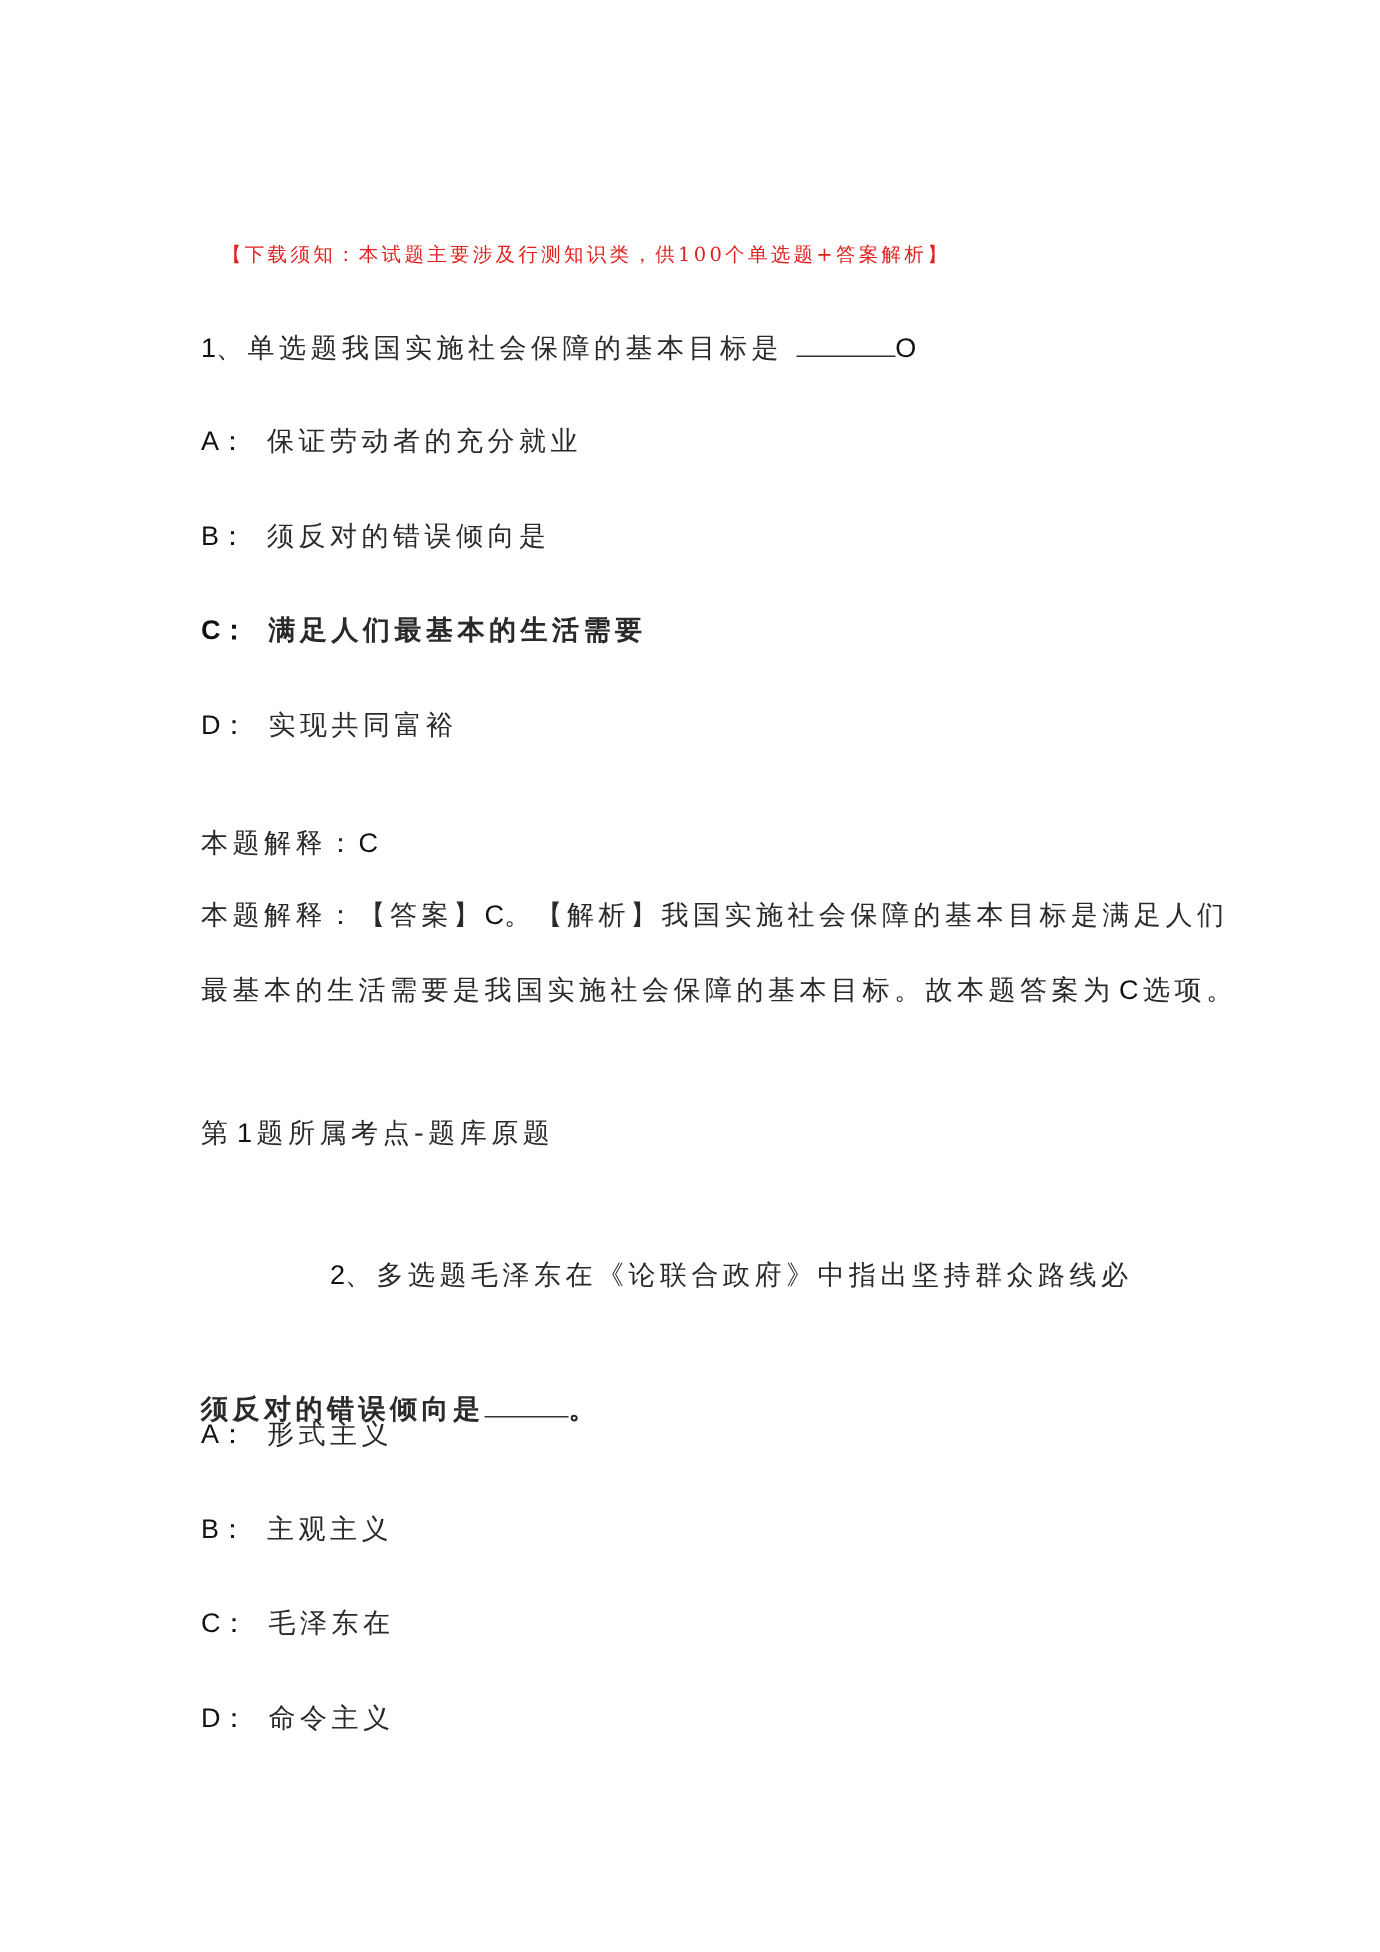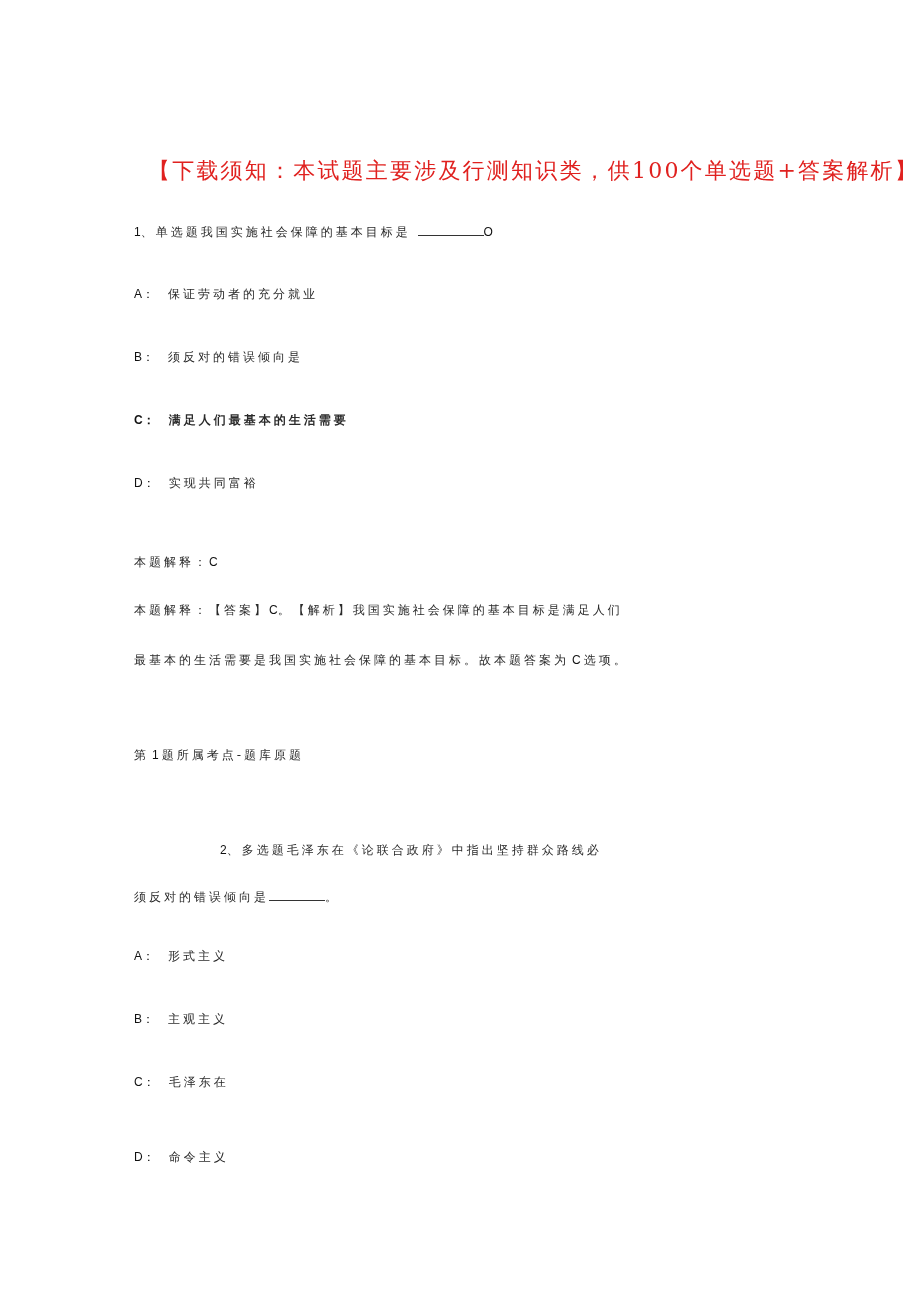--- a/index.html
+++ b/index.html
@@ -11,30 +11,30 @@
       width: 920px;
       height: 1301px;
       position: relative;
       overflow: hidden;
       font-family: "DejaVu Sans", "Liberation Sans", sans-serif;
       color: #222222;
     }
     .line {
       position: absolute;
       left: 134px;
-      font-size: 12px;
+      font-size: 18px;
       line-height: 24px;
       letter-spacing: 3px;
       white-space: nowrap;
       color: #2a2a2a;
     }
     .notice {
       left: 148px;
       color: #e0211f;
-      font-size: 22px;
+      font-size: 13px;
       letter-spacing: 2.2px;
       font-family: "DejaVu Serif", "Liberation Serif", serif;
     }
     .latin {
       font-family: "Liberation Sans", sans-serif;
       letter-spacing: 0;
       color: #111111;
     }
     .opt-label {
       font-family: "Liberation Sans", sans-serif;
@@ -86,30 +86,30 @@
     <span>最基本的生活需要是我国实施社会保障的基本目标。故本题答案为</span><span class="latin" style="margin:0 3px;">C</span><span>选项。</span>
   </div>
 
   <div class="line" style="top:743px;">
     <span>第</span><span class="latin" style="margin:0 3px;">1</span><span>题所属考点-题库原题</span>
   </div>
 
   <div class="line indent" style="top:838px;">
     <span class="latin">2</span><span>、</span><span>多选题</span><span>毛泽东在《论联合政府》中指出坚持群众路线必</span>
   </div>
-  <div class="line" style="top:885px;">
+  <div class="line" style="top:928px;font-weight:bold;">
     <span>须反对的错误倾向是</span><span class="blank" style="width:56px;"></span><span>。</span>
   </div>
 
   <div class="line" style="top:944px;">
     <span class="opt-label">A：</span><span>形式主义</span>
   </div>
   <div class="line" style="top:1007px;text-align:right;">
     <span class="opt-label">B：</span><span>主观主义</span>
   </div>
   <div class="line" style="top:1070px;">
     <span class="opt-label">C：</span><span>毛泽东在</span>
   </div>
-  <div class="line" style="top:1133px;margin-top:12px;">
+  <div class="line" style="top:1133px;">
     <span class="opt-label">D：</span><span>命令主义</span>
   </div>
 
 </div>
 
 </body></html>

